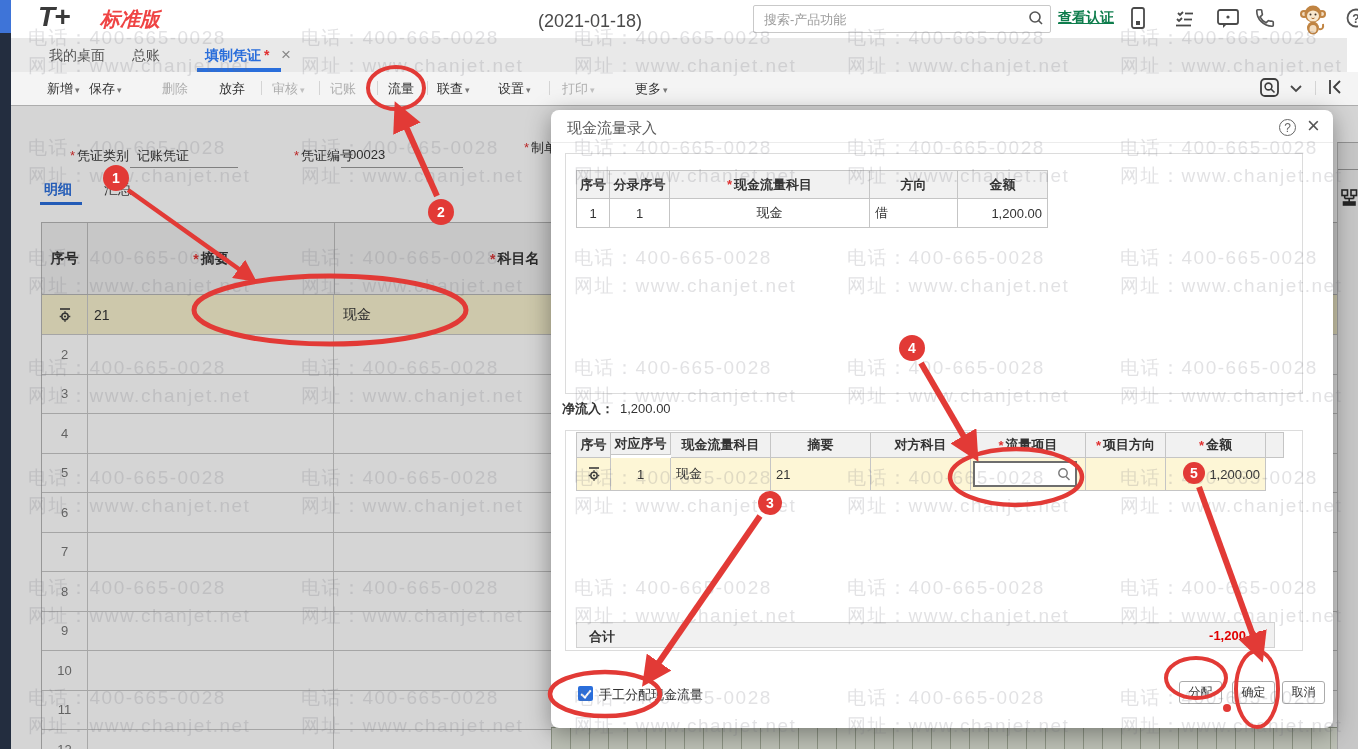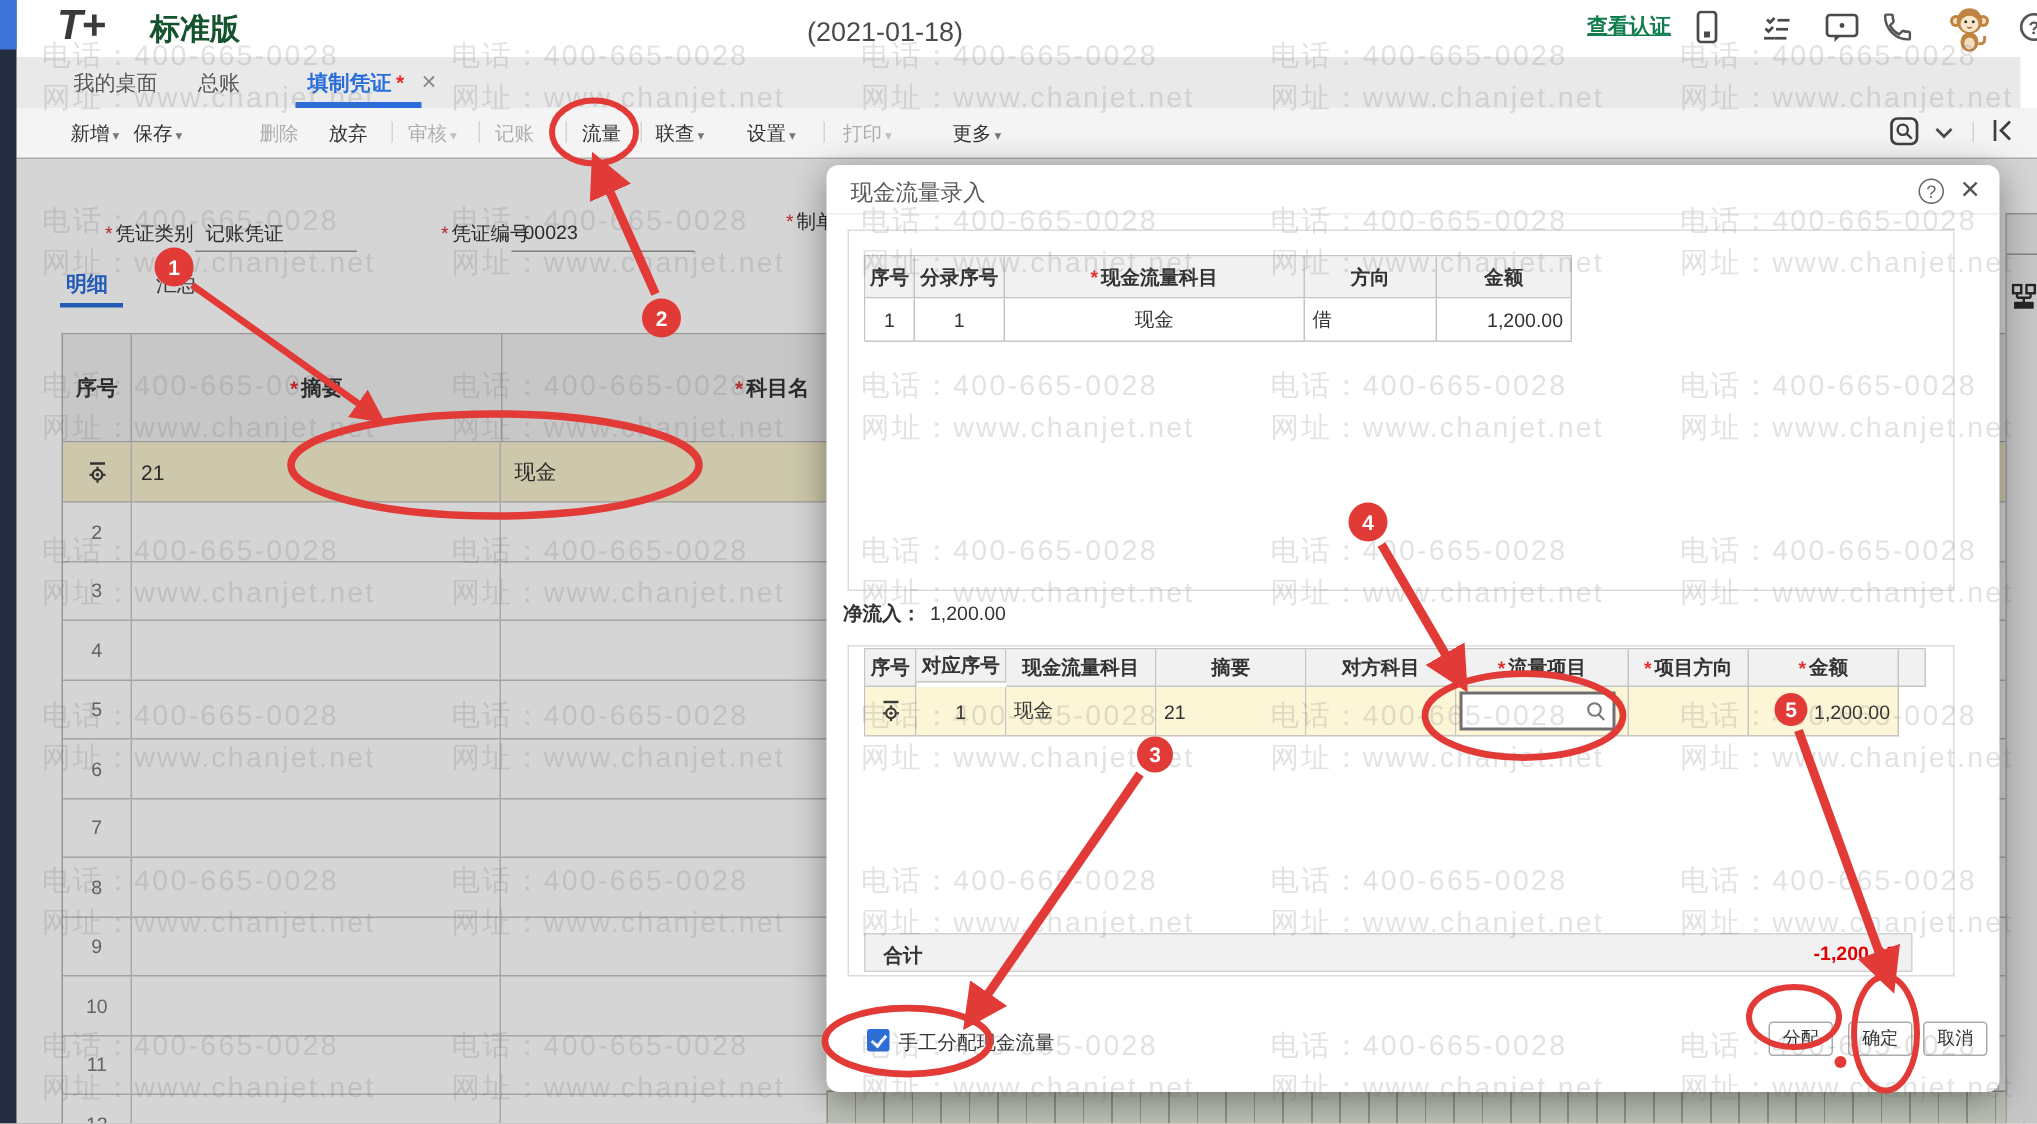--- a/index.html
+++ b/index.html
@@ -4,21 +4,21 @@
 <style>
   html,body{margin:0;padding:0;background:#888;}
   .screen{position:relative;width:1358px;height:749px;overflow:hidden;background:#fff;
     font-family:"Liberation Sans","DejaVu Sans",sans-serif;font-size:13px;color:#333;}
   
   .left-rail{position:absolute;left:0;top:0;width:11px;height:749px;background:#232d3f;z-index:3;}
   .left-rail .rail-top{position:absolute;left:0;top:0;width:11px;height:33px;background:#3e74d8;}
   
   .header{position:absolute;left:11px;top:0;width:1347px;height:38px;background:#ffffff;z-index:2;}
   .logo-t{position:absolute;left:27px;top:1px;font-size:28px;font-weight:900;font-style:italic;color:#3a3a3a;letter-spacing:-1px;}
-  .logo-ed{position:absolute;left:89px;top:6px;font-size:20px;font-weight:700;color:#14532d;}
+  .logo-ed{position:absolute;left:89px;top:6px;font-size:20px;font-weight:700;color:#ef4444;font-style:italic;}
   .account{position:absolute;left:176px;top:11px;font-size:14px;color:#4a4a4a;}
   .sess-date{position:absolute;left:527px;top:11px;font-size:18px;color:#4a4a4a;}
   .searchbox{position:absolute;left:742px;top:5px;width:296px;height:26px;border:1px solid #c9c9c9;background:#fff;border-radius:2px;}
   .searchbox input{position:absolute;left:8px;top:2px;width:250px;height:20px;border:0;outline:none;font-size:13px;color:#333;
      font-family:"Liberation Sans","DejaVu Sans",sans-serif;background:transparent;}
   .searchbox input::placeholder{color:#9b9b9b;}
   .sb-mag{position:absolute;right:6px;top:4px;}
   .auth-link{position:absolute;left:1047px;top:9px;font-size:14px;font-weight:700;color:#0f7d4d;text-decoration:underline;cursor:pointer;}
   .hicon{position:absolute;top:6px;cursor:pointer;}
   
@@ -103,20 +103,29 @@
 <div class="screen">
 
   <div class="left-rail">
     <div class="rail-top"></div>
   </div>
 
   <div class="header">
     <span class="logo-t">T+</span>
     <span class="logo-ed">标准版</span>
     <span class="sess-date">(2021-01-18)</span>
+    <div class="searchbox">
+      <input placeholder="搜索-产品功能" style="">
+      <span class="sb-mag">
+        <svg width="16" height="16">
+            <circle cx="7" cy="7" r="5" fill="none" stroke="#555" stroke-width="1.6"></circle>
+            <line x1="10.5" y1="10.5" x2="14" y2="14" stroke="#555" stroke-width="1.6"></line>
+          </svg>
+      </span>
+    </div>
     <span class="auth-link">查看认证</span>
     <span class="hicon" style="left:1117px;top:7px;">
       <svg width="20" height="24">
           <rect x="4" y="1" width="12" height="20" rx="2" fill="none" stroke="#4a4a4a" stroke-width="1.8"></rect>
           <rect x="8" y="14" width="4" height="4" fill="#4a4a4a"></rect>
         </svg>
     </span>
     <span class="hicon" style="left:1163px;top:8px;">
       <svg width="22" height="22">
           <g stroke="#4a4a4a" stroke-width="1.8" fill="none">
@@ -169,21 +178,21 @@
     <span class="tab" style="left:49px;">我的桌面</span>
     <span class="tab" style="left:132px;">总账</span>
     <span class="tab active" style="left:205px;"><span>填制凭证</span><span class="tab-star">*</span></span>
     <span class="tab-close">×</span>
     <div class="tab-underline"></div>
   </div>
 
   <div class="toolbar">
     <span class="tbtn" style="left:36px;"><span>新增</span><span class="caret">▾</span></span>
     <span class="tbtn" style="left:78px;"><span>保存</span><span class="caret">▾</span></span>
-    <span class="tbtn disabled" style="left:162px;"><span>删除</span></span>
+    <span class="tbtn disabled" style="left:151px;"><span>删除</span></span>
     <span class="tbtn" style="left:208px;"><span>放弃</span></span>
     <span class="tsep" style="left:250px;"></span>
     <span class="tbtn disabled" style="left:261px;"><span>审核</span><span class="caret">▾</span></span>
     <span class="tsep" style="left:308px;"></span>
     <span class="tbtn disabled" style="left:319px;"><span>记账</span></span>
     <span class="tsep" style="left:366px;"></span>
     <span class="tbtn" style="left:377px;"><span>流量</span></span>
     <span class="tsep" style="left:416px;"></span>
     <span class="tbtn" style="left:426px;"><span>联查</span><span class="caret">▾</span></span>
     <span class="tbtn" style="left:487px;"><span>设置</span><span class="caret">▾</span></span>

